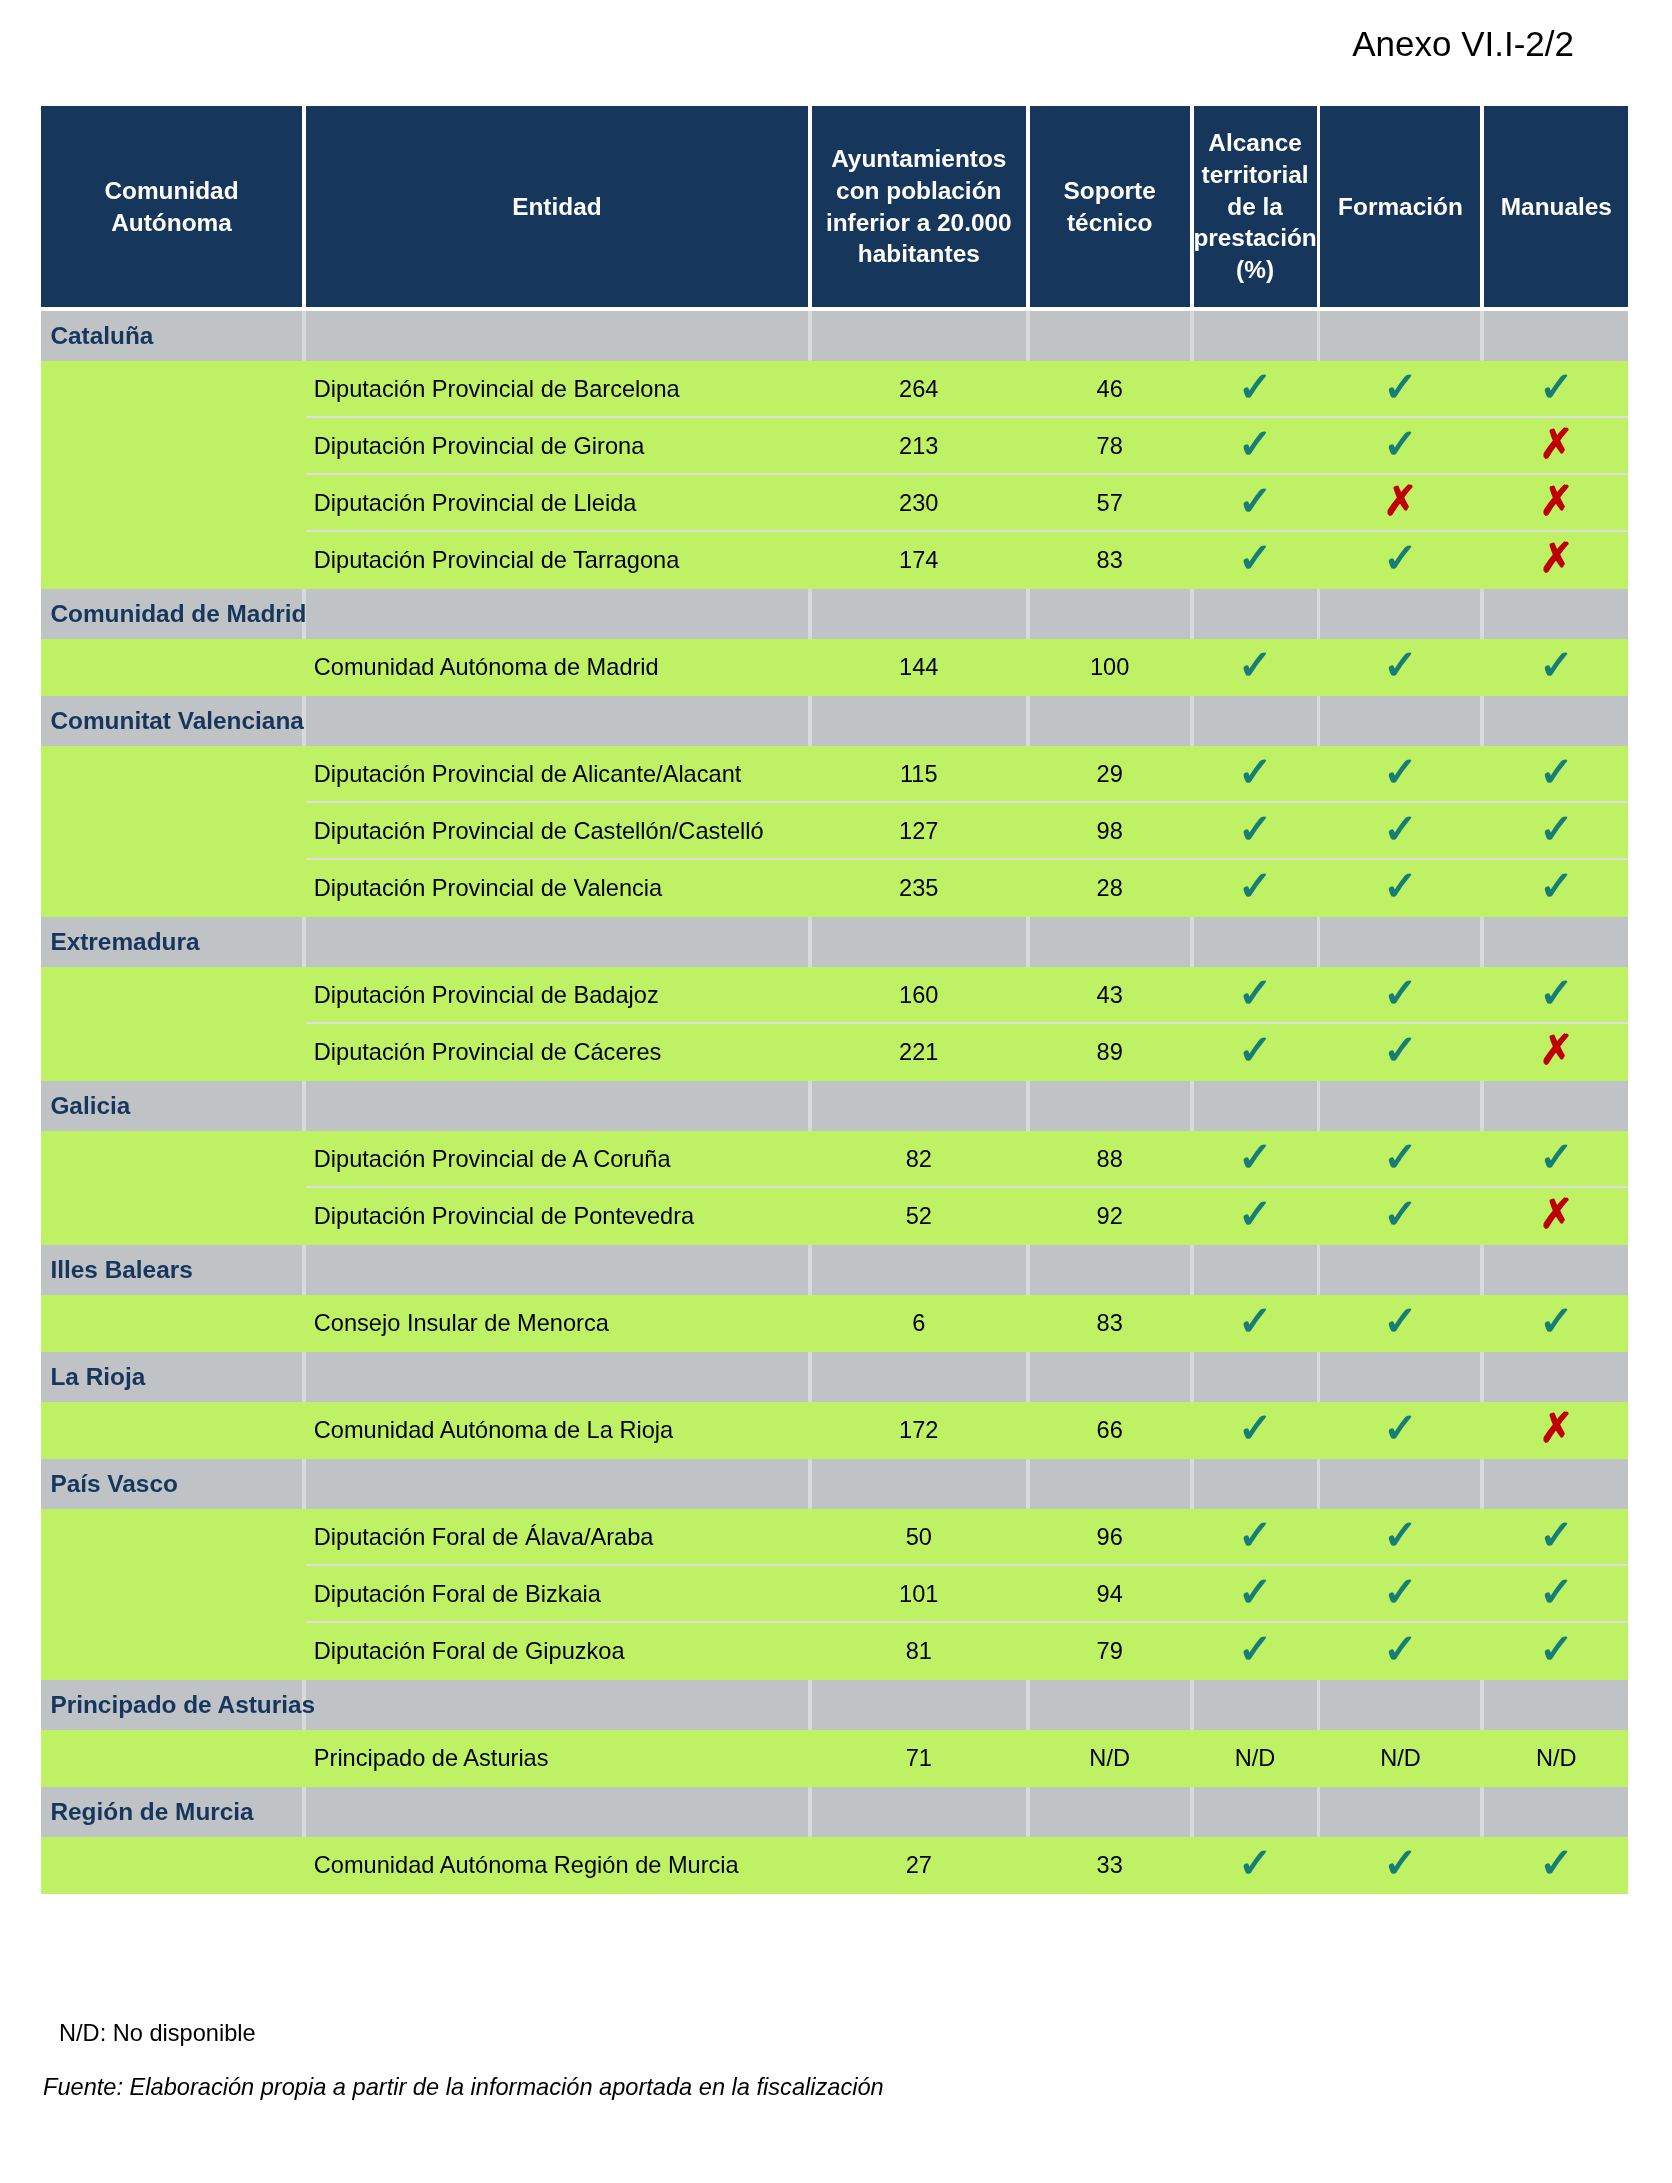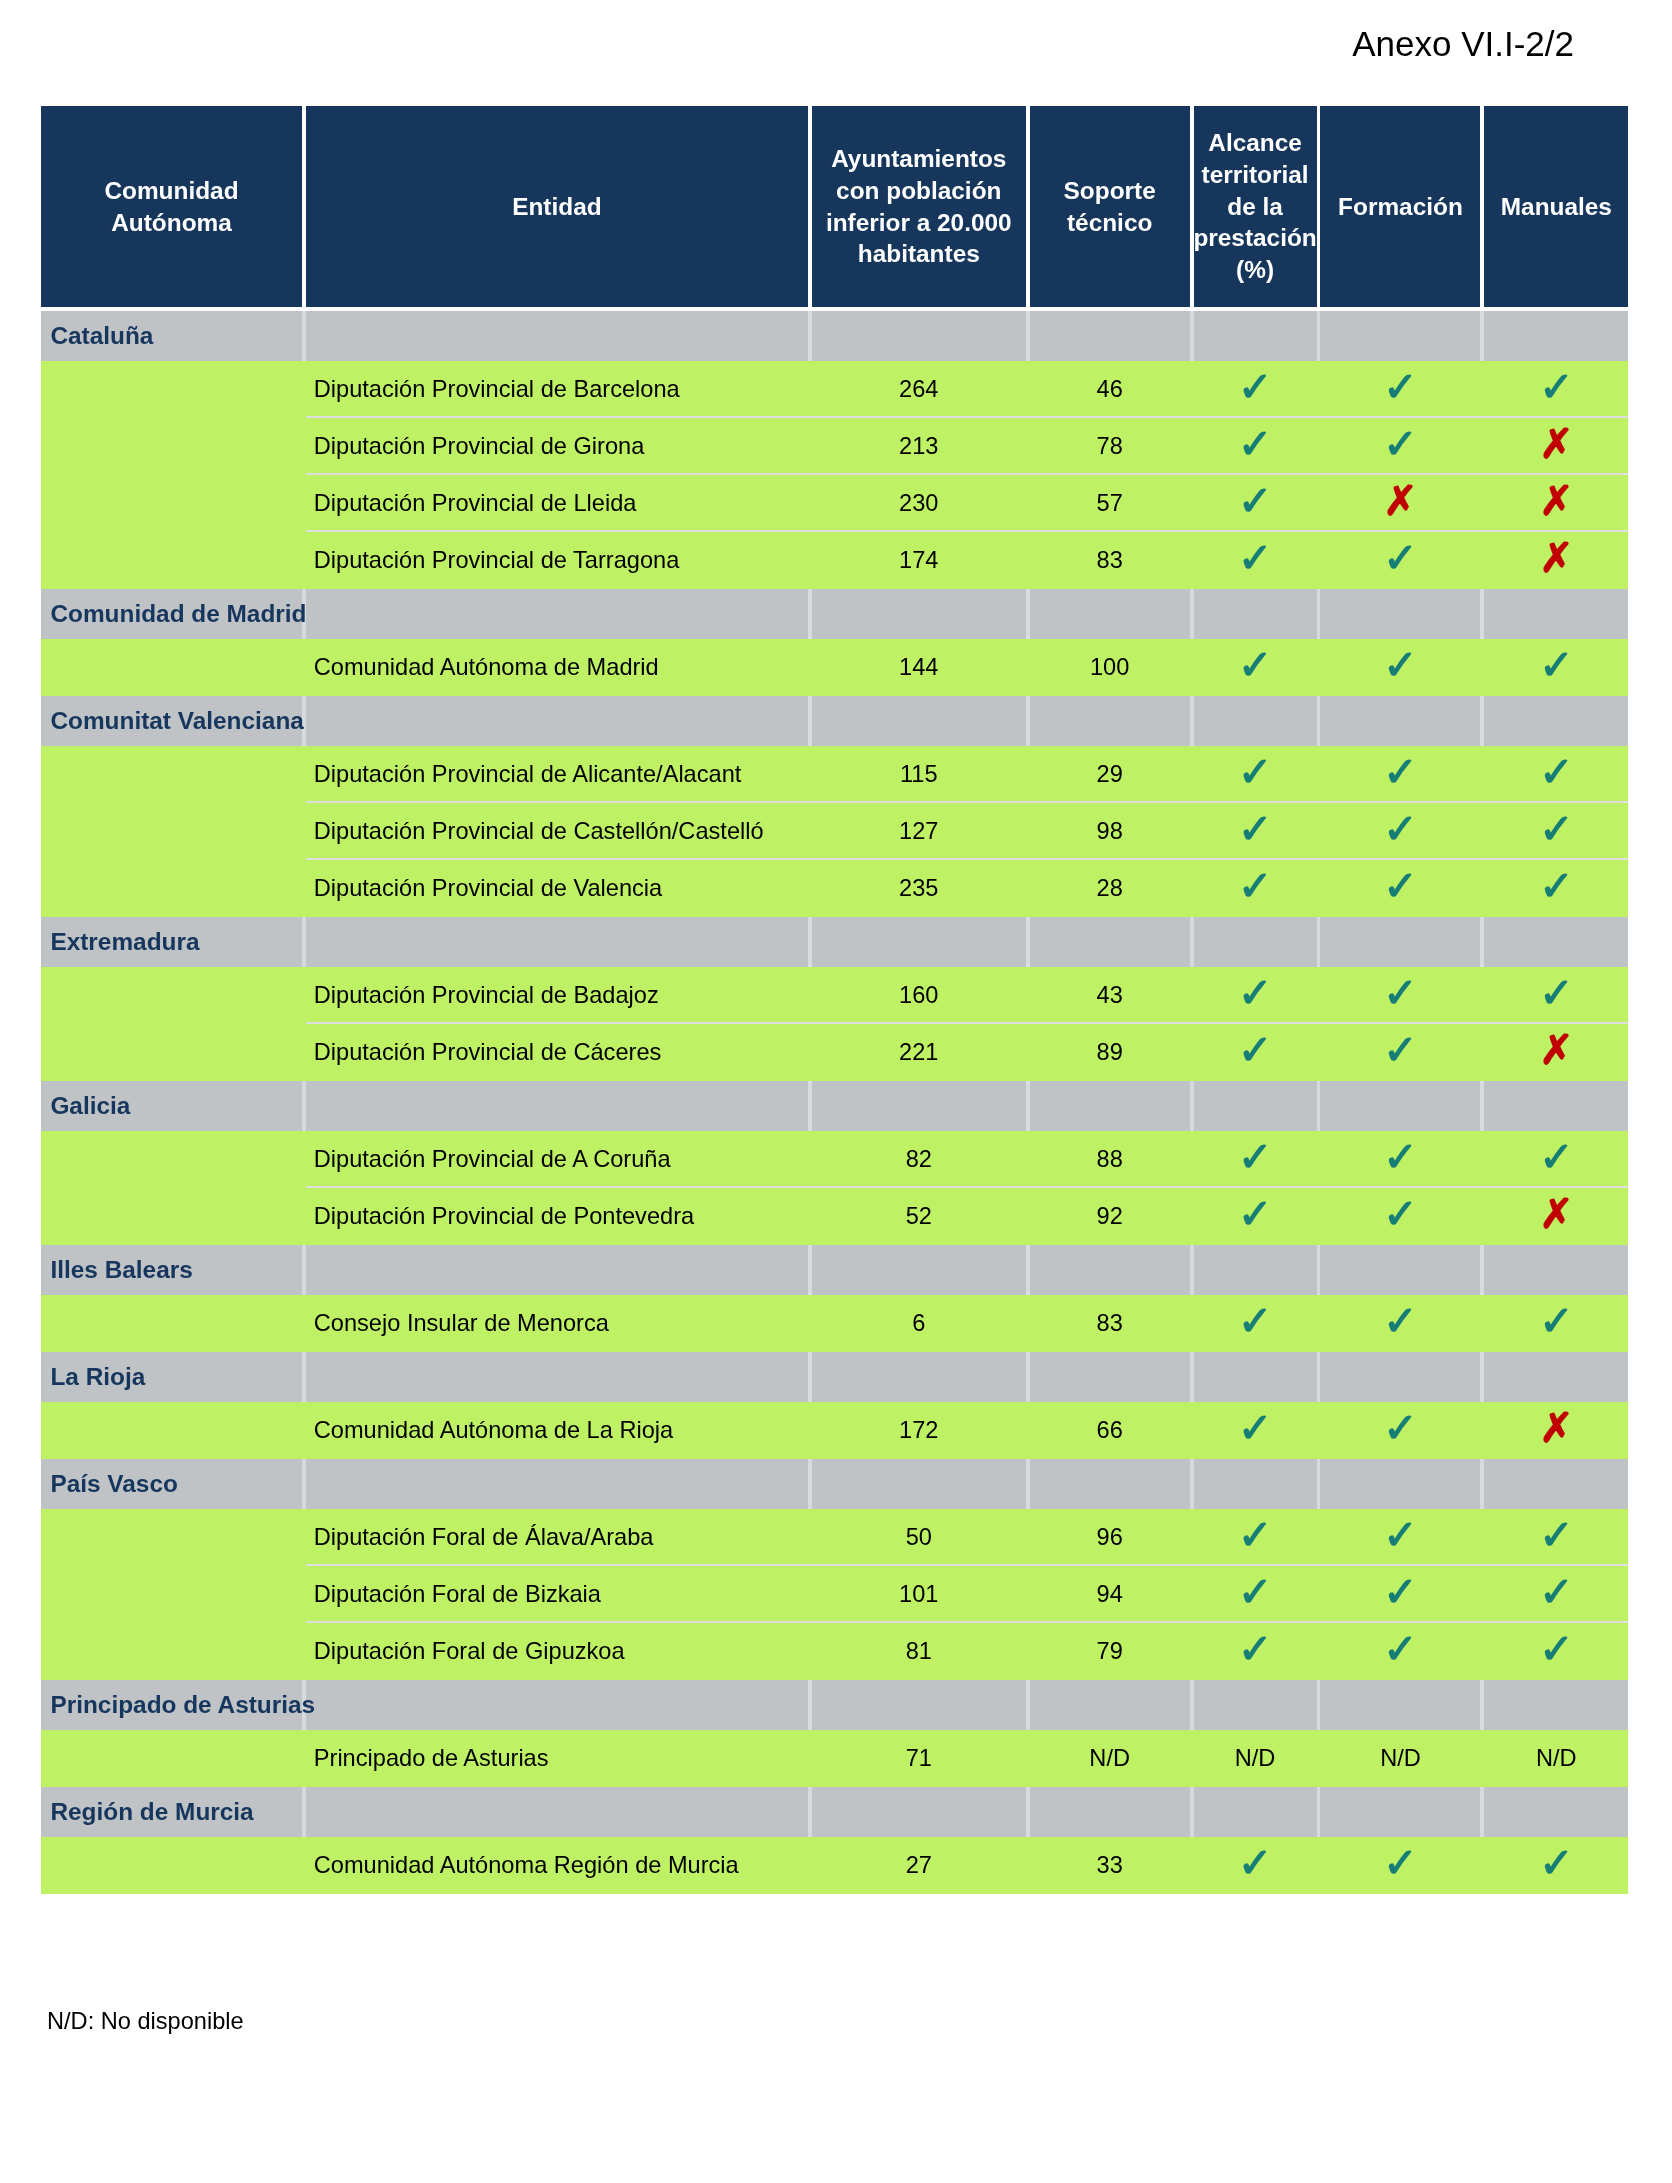--- a/index.html
+++ b/index.html
@@ -112,21 +112,21 @@
   .mark.check{color:var(--check,#177E76);}
   .mark.cross{color:var(--cross,#C00000);}
   
   .footnotes{
     position:absolute;
     left:43px;
     top:2004px;
     font-size:23.6px;
     color:#000;
   }
-  .footnotes .nd{margin:4px;}
+  .footnotes .nd{margin:16px;}
   .footnotes .src{margin:27px 0 0 0;font-style:italic;}
 </style>
 </head>
 <body>
 
 <div class="page">
   <div class="title">Anexo VI.I-2/2</div>
 
   <div class="table">
     <div class="grid header-row" id="header-row">
@@ -646,15 +646,16 @@
           </div>
           <div class="cell">
             <span class="mark check">✓</span>
           </div>
         </div>
       </div>
   </div>
 
   <div class="footnotes">
     <p class="nd">N/D: No disponible</p>
+    <p class="src">Fuente: Elaboración propia a partir de la información aportada en la fiscalización</p>
   </div>
 </div>
 
 
 </body></html>

